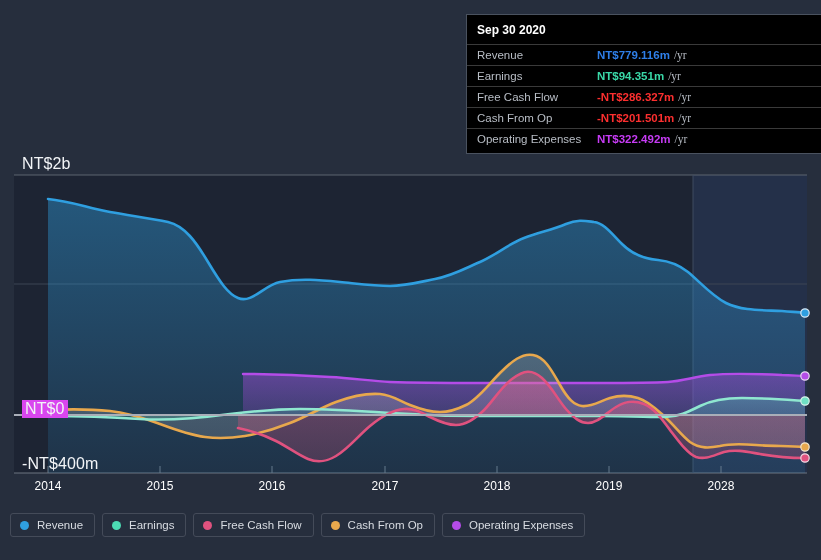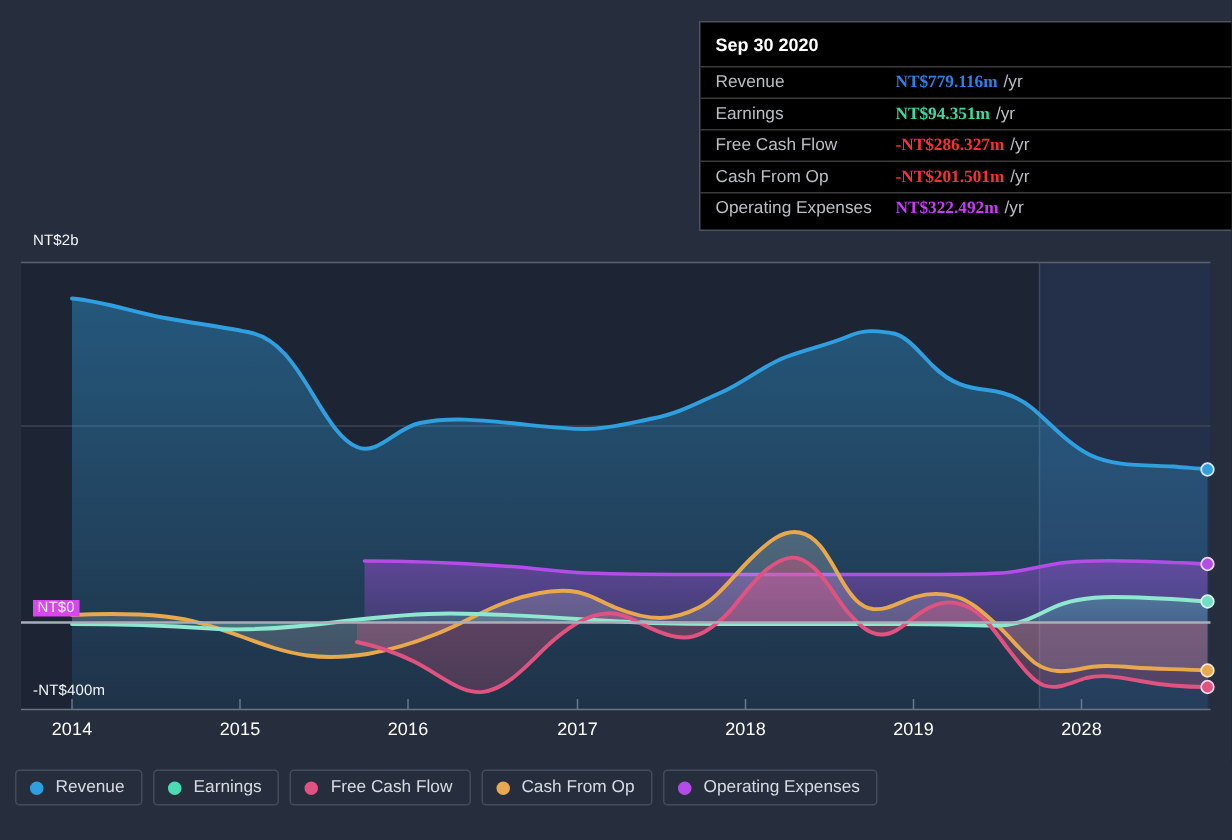--- a/index.html
+++ b/index.html
@@ -8,21 +8,21 @@
     font-family:"Liberation Sans","DejaVu Sans",sans-serif;
     -webkit-font-smoothing:antialiased;
   }
   #app{position:relative;width:821px;height:560px;background:#262e3d;}
 
   
   #chart-svg{position:absolute;left:0;top:0;width:821px;height:505px;display:block;}
 
   
   .axis-label{
-    position:absolute;color:#f2f4f7;font-size:10px;letter-spacing:.1px;
+    position:absolute;color:#f2f4f7;font-size:16px;letter-spacing:.1px;
     white-space:nowrap;pointer-events:none;
   }
   .ylab{left:22px;}
   .ylab.bg{background:#d946ef;padding:0 3px;}
   .xlab{top:479px;color:#ffffff;font-size:12px;transform:translateX(-50%);text-align:right;}
 
   
   #tooltip{
     position:absolute;left:466px;top:14px;width:383px;
     background:#000;border:1px solid #4a525f;box-sizing:border-box;
@@ -30,22 +30,22 @@
   }
   #tooltip .tt-title{
     color:#ffffff;font-size:12px;font-weight:bold;padding:0 10px 7px 10px;
   }
   .tt-row{
     display:flex;align-items:baseline;
     padding:4px 10px;border-top:1px solid #3a3a3a;
   }
   .tt-row.sub{border-top:none;padding-top:1px;}
   .tt-key{color:#b9bec6;font-size:11.5px;width:120px;flex:0 0 120px;}
-  .tt-val{font-size:11.5px;font-weight:bold;font-family:Liberation Serif, serif;}
-  .tt-unit{color:#b9bec6;font-size:11.5px;margin-left:4px;font-weight:normal;}
+  .tt-val{font-size:11.5px;font-weight:bold;}
+  .tt-unit{color:#b9bec6;font-size:11.5px;margin-left:4px;font-weight:normal;font-family:Liberation Serif, serif;}
   .tt-sub-pad{width:120px;flex:0 0 120px;}
 
   
   #legend{
     position:absolute;left:10px;top:513px;display:flex;gap:7px;align-items:center;
   }
   .lg-item{
     display:flex;align-items:center;gap:8px;
     border:1px solid #444b59;border-radius:3px;
     padding:5px 11px 5px 9px;background:transparent;cursor:pointer;

